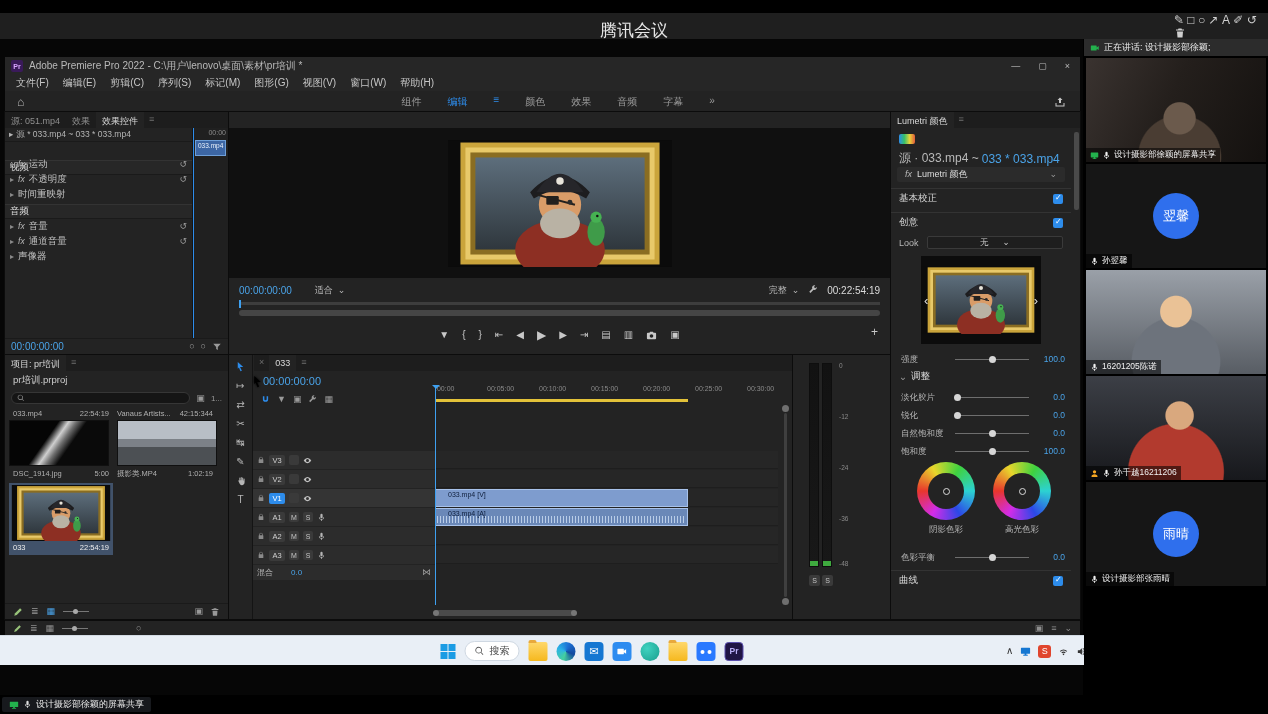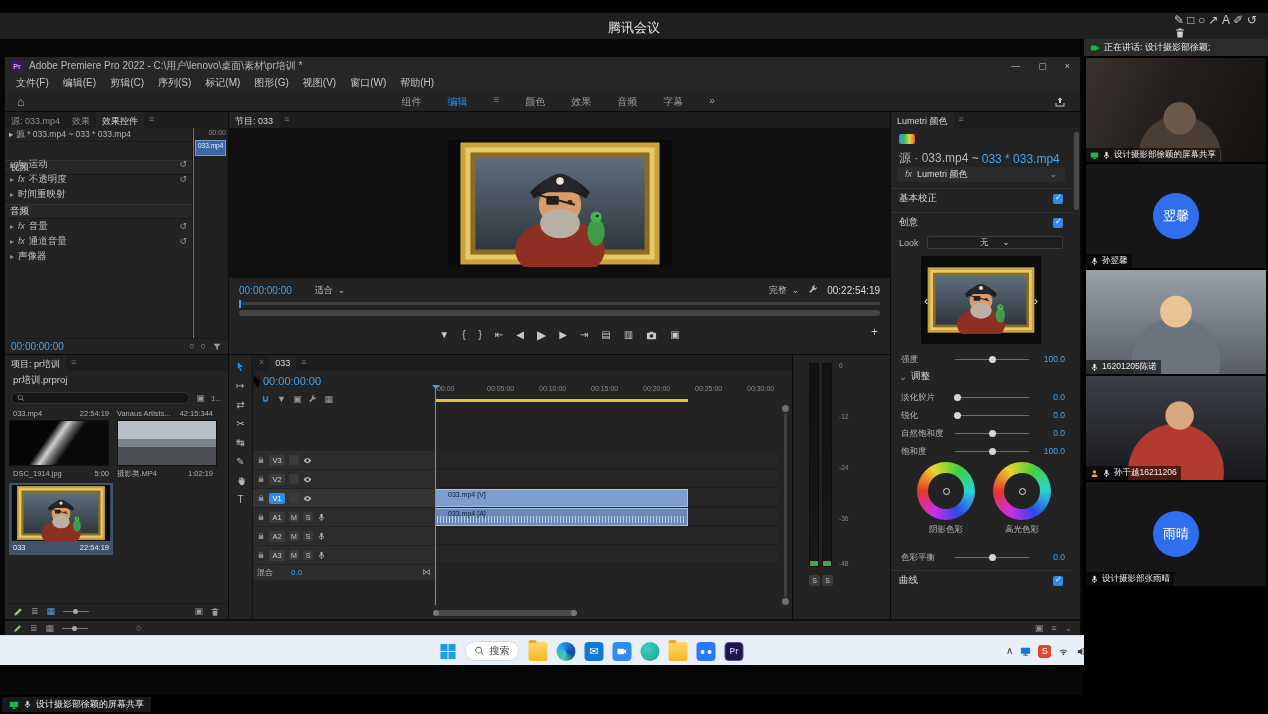--- a/index.html
+++ b/index.html
@@ -18,21 +18,21 @@
 .g-play::before{content:"▶"} .g-goout::before{content:"⇥"} .g-lift::before{content:"▤"}
 .g-extract::before{content:"▥"} .g-grid::before{content:"▦"} .g-list::before{content:"≣"}
 .g-tsel::before{content:"↦"} .g-ripple::before{content:"⇄"} .g-razor::before{content:"✂"}
 .g-slip::before{content:"↹"} .g-T::before{content:"T"} .g-lt::before{content:"‹"}
 .g-gt::before{content:"›"} .g-dot::before{content:"○"} .g-up::before{content:"∧"}
 .g-bowtie::before{content:"⋈"} .g-sq::before{content:"▣"}
 .g-fx::before{content:"fx";font-style:italic}
 
 
 .topbar{left:0;top:13px;width:1268px;height:26px;background:#1f1f1f}
-.topbar .title{position:absolute;left:50%;top:6px;transform:translateX(-50%);font-size:13px;color:#e6e6e6}
+.topbar .title{position:absolute;left:50%;top:6px;transform:translateX(-50%);font-size:17px;color:#e6e6e6}
 .topbar .tools{position:absolute;right:6px;top:0;height:26px;gap:13px;font-size:12px;color:#cfcfcf}
 .tbtn{cursor:pointer}
 .sep{width:1px;height:13px;background:#4a4a4a}
 .timer{background:#e5483e;color:#fff;font-size:10px;padding:3px 8px;border-radius:3px;white-space:nowrap}
 
 
 .screen{left:0;top:39px;width:1083px;height:656px;background:#060606}
 
 
 .prw{left:5px;top:18px;width:1075px;height:578px;background:#0d0d0d}
@@ -347,21 +347,21 @@
       </span>
       <span class="share">
           <svg class="ic">
             <use href="#i-share-up"></use>
           </svg>
         </span>
     </div>
 
     <div class="panel p-ecp">
       <div class="ptabs">
-        <span class="ptab">源: 033.mp4</span>
+        <span class="ptab">源: 051.mp4</span>
         <span class="ptab">效果</span>
         <span class="ptab active">效果控件</span>
         <span class="g g-menu pmenu"></span>
       </div>
       <div class="ecp-cliprow">
         <span class="g g-chevr"></span>
         <span>源 * 033.mp4 ~ 033 * 033.mp4</span>
       </div>
       <div class="erow esec" style="top:48px">
           <span>视频</span>
@@ -486,24 +486,20 @@
           <span style="font-size:10px">
               <svg class="ic">
                 <use href="#i-trash"></use>
               </svg>
             </span>
         </span>
       </div>
     </div>
 
     <div class="panel p-prog">
-      <div class="ptabs">
-        <span class="ptab active">节目: 033</span>
-        <span class="g g-menu pmenu"></span>
-      </div>
       <div class="prog-video">
         <svg viewBox="0 0 180 102" style="width:224px;height:127px">
             <use href="#pirate-art"></use>
           </svg>
       </div>
       <div class="prog-ctrl">
         <span class="tc" style="font-size:10px">00:00:00:00</span>
         <span style="margin-left:18px">适合</span>
         <span class="g g-chevd"></span>
         <span style="margin-left:auto">完整</span>

